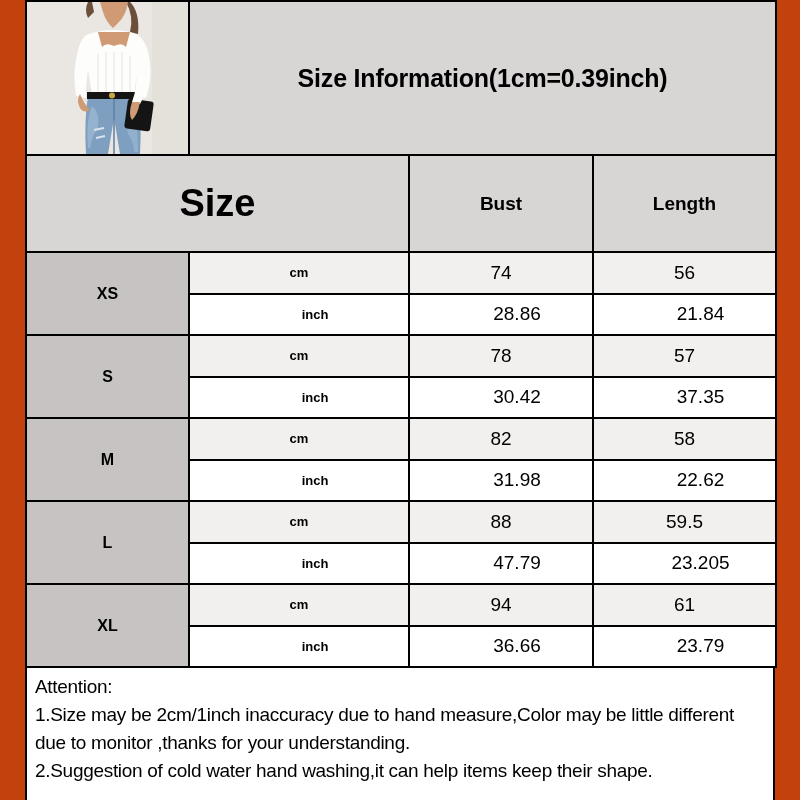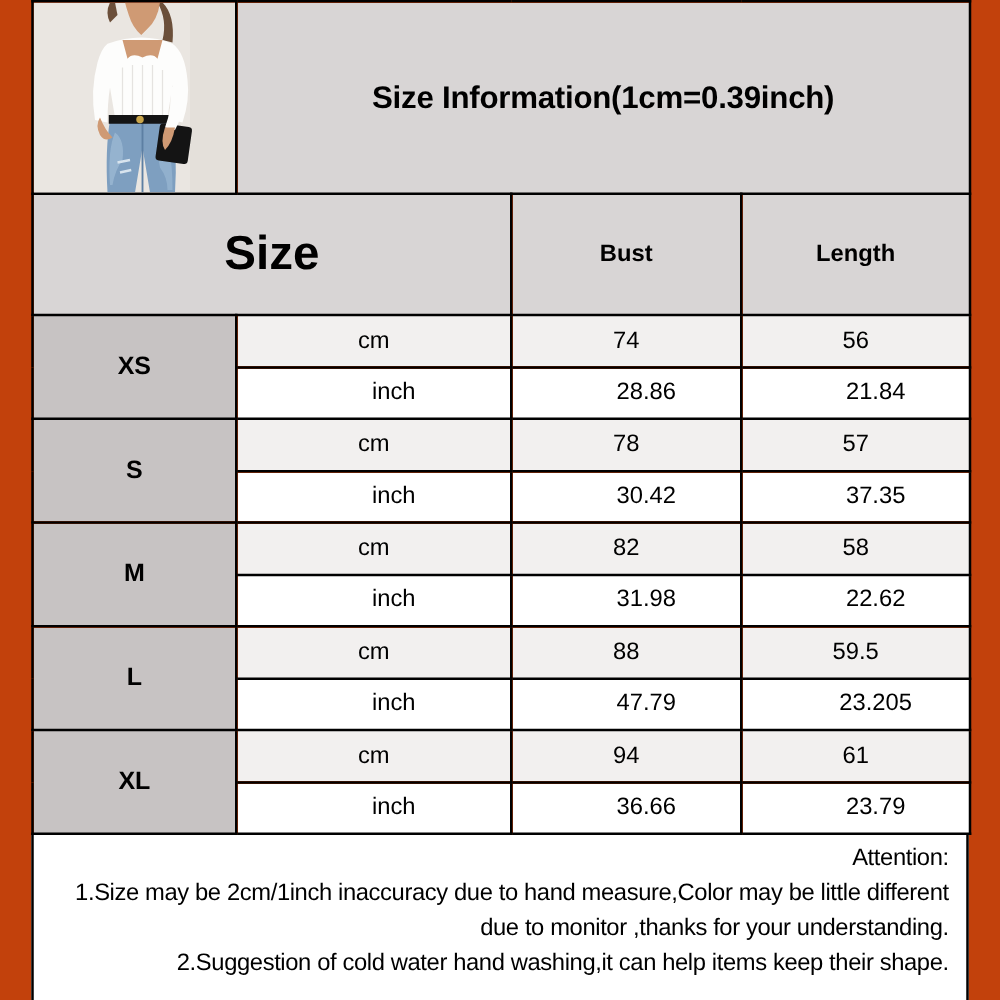--- a/index.html
+++ b/index.html
@@ -36,39 +36,39 @@
     font-size:25px;
     font-weight:bold;
     letter-spacing:-0.2px;
   }
   tr.head-row td{height:95px;background:#d8d5d5;font-weight:bold;}
   td.size-head{font-size:38px;}
   td.col-head{font-size:19px;}
   tr.sub-row td{height:39.5px;}
   td.size-label{
     background:#c7c3c3;
-    font-size:20px;
+    font-size:16px;
     font-weight:bold;
   }
   tr.cm-row td.unit, tr.cm-row td.val{background:#f2f0ef;}
   tr.inch-row td.unit, tr.inch-row td.val{background:#ffffff;padding-left:32px;}
-  td.unit{font-size:19px;font-weight:normal;}
+  td.unit{font-size:13px;font-weight:bold;}
   td.val{font-size:19px;font-weight:normal;}
   .attention{
     box-sizing:border-box;
     width:750px;height:153px;
     border:2px solid #000;
     border-top:none;
     background:#ffffff;
     padding:5px 8px;
     font-size:19px;
     line-height:28px;
     letter-spacing:-0.3px;
   }
-  .attention .note{max-width:724px;text-align:right;}
+  .attention .note{max-width:724px;}
 </style>
 </head>
 <body>
 
 <div class="page">
   <div class="sheet">
 
     <table class="main-table">
       <colgroup>
         <col style="width:163px">

